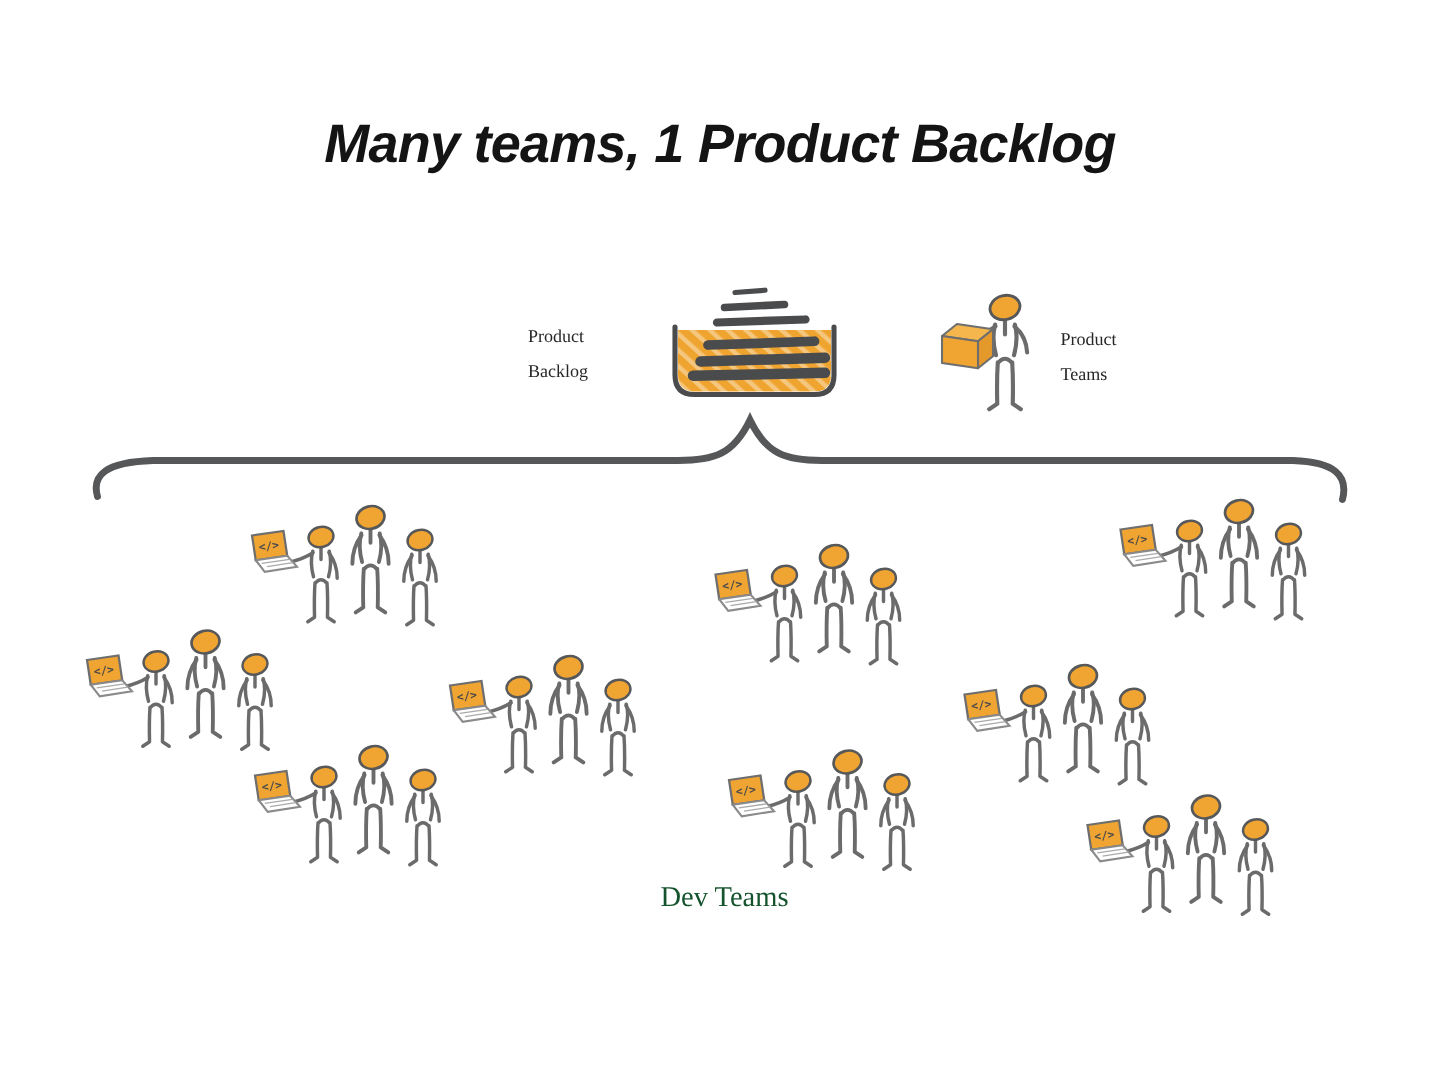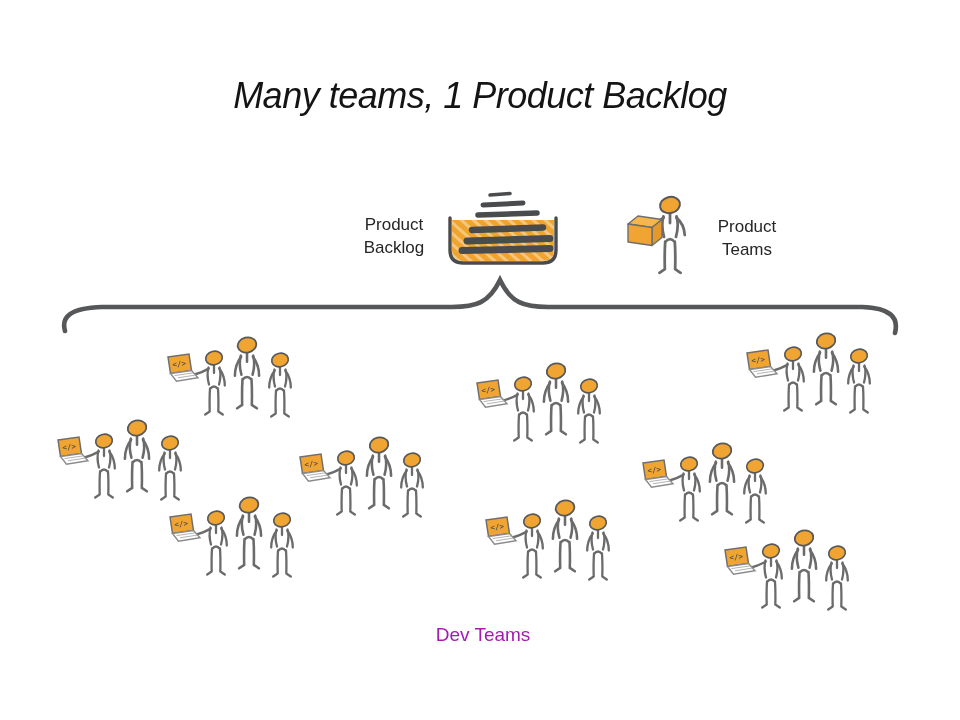--- a/index.html
+++ b/index.html
@@ -3,32 +3,33 @@
 <meta charset="utf-8">
 <style>
   html,body { margin:0; padding:0; background:#ffffff; }
   .slide {
     position:relative; width:960px; height:720px; background:#ffffff;
     font-family:"Liberation Sans", sans-serif; overflow:hidden;
   }
   .title {
     position:absolute; left:0; top:74px; width:960px; margin:0;
     text-align:center; font-size:36px; line-height:44px;
-    font-weight:normal; font-style:italic; color:#141414;
+    font-weight:bold; font-style:italic; color:#141414;
     letter-spacing:-0.5px;
   }
   .side-label {
-    position:absolute; text-align:center; font-size:17px; line-height:23px;
+    position:absolute; font-size:12px; line-height:23px;
     color:#262626;
+    font-family:Liberation Serif, serif;
   }
   .pb-label { left:352px; top:213px; width:84px; }
   .po-label { left:707px; top:215px; width:80px; }
   .devteams-label {
-    position:absolute; left:403px; top:624px; width:160px;
-    text-align:center; font-size:19px; color:#a21caf;
+    position:absolute; left:403px; top:588px; width:160px;
+    text-align:center; font-size:19px; color:#14532d;font-family:Liberation Serif, serif;
   }
   svg.abs { position:absolute; overflow:visible; }
   .team { position:absolute; width:140px; height:95px; overflow:visible; }
   .fig { stroke:#6B6B6B; stroke-width:2.3; fill:none; stroke-linecap:round; stroke-linejoin:round; }
   .head { fill:#F0A432; stroke:#57585A; stroke-width:1.6; }
   .bar { stroke:#4A4B4D; fill:none; stroke-linecap:round; }
   .code {
     font-family:"DejaVu Sans Mono", monospace; font-size:7.5px; font-weight:bold;
     fill:#4A4A4A; text-anchor:middle;
   }

